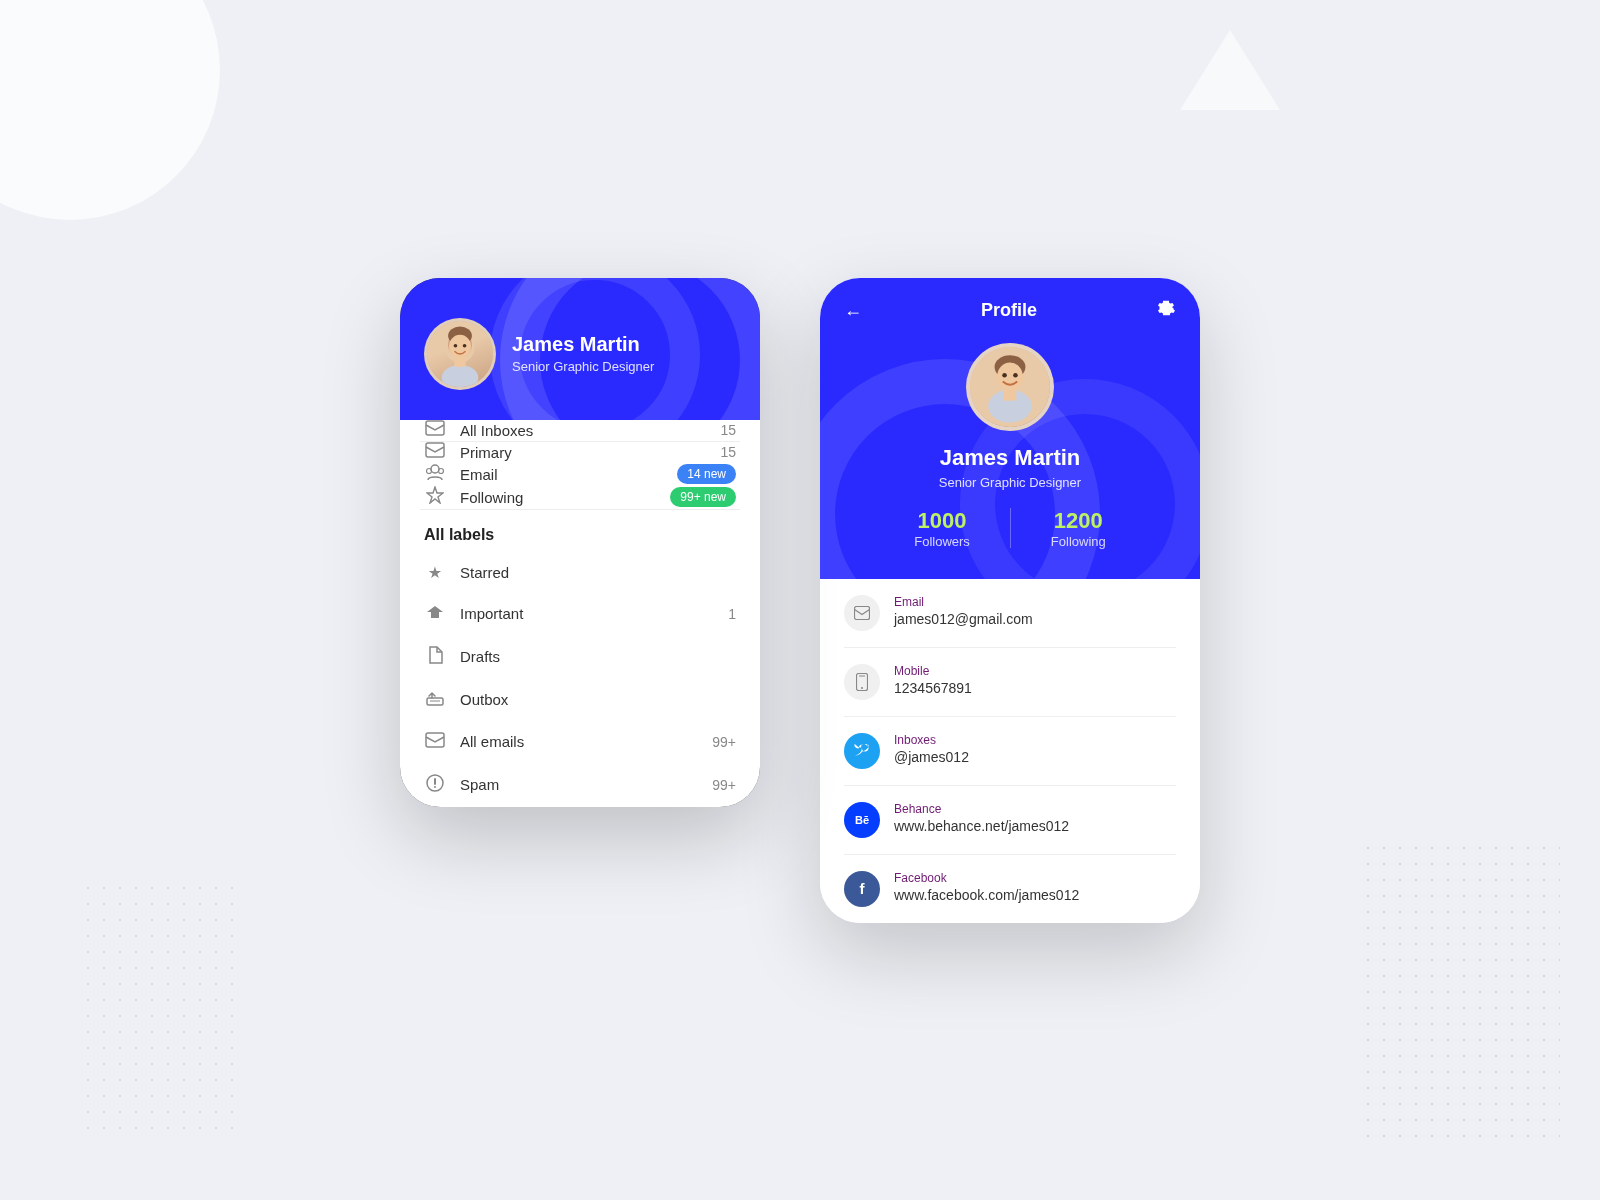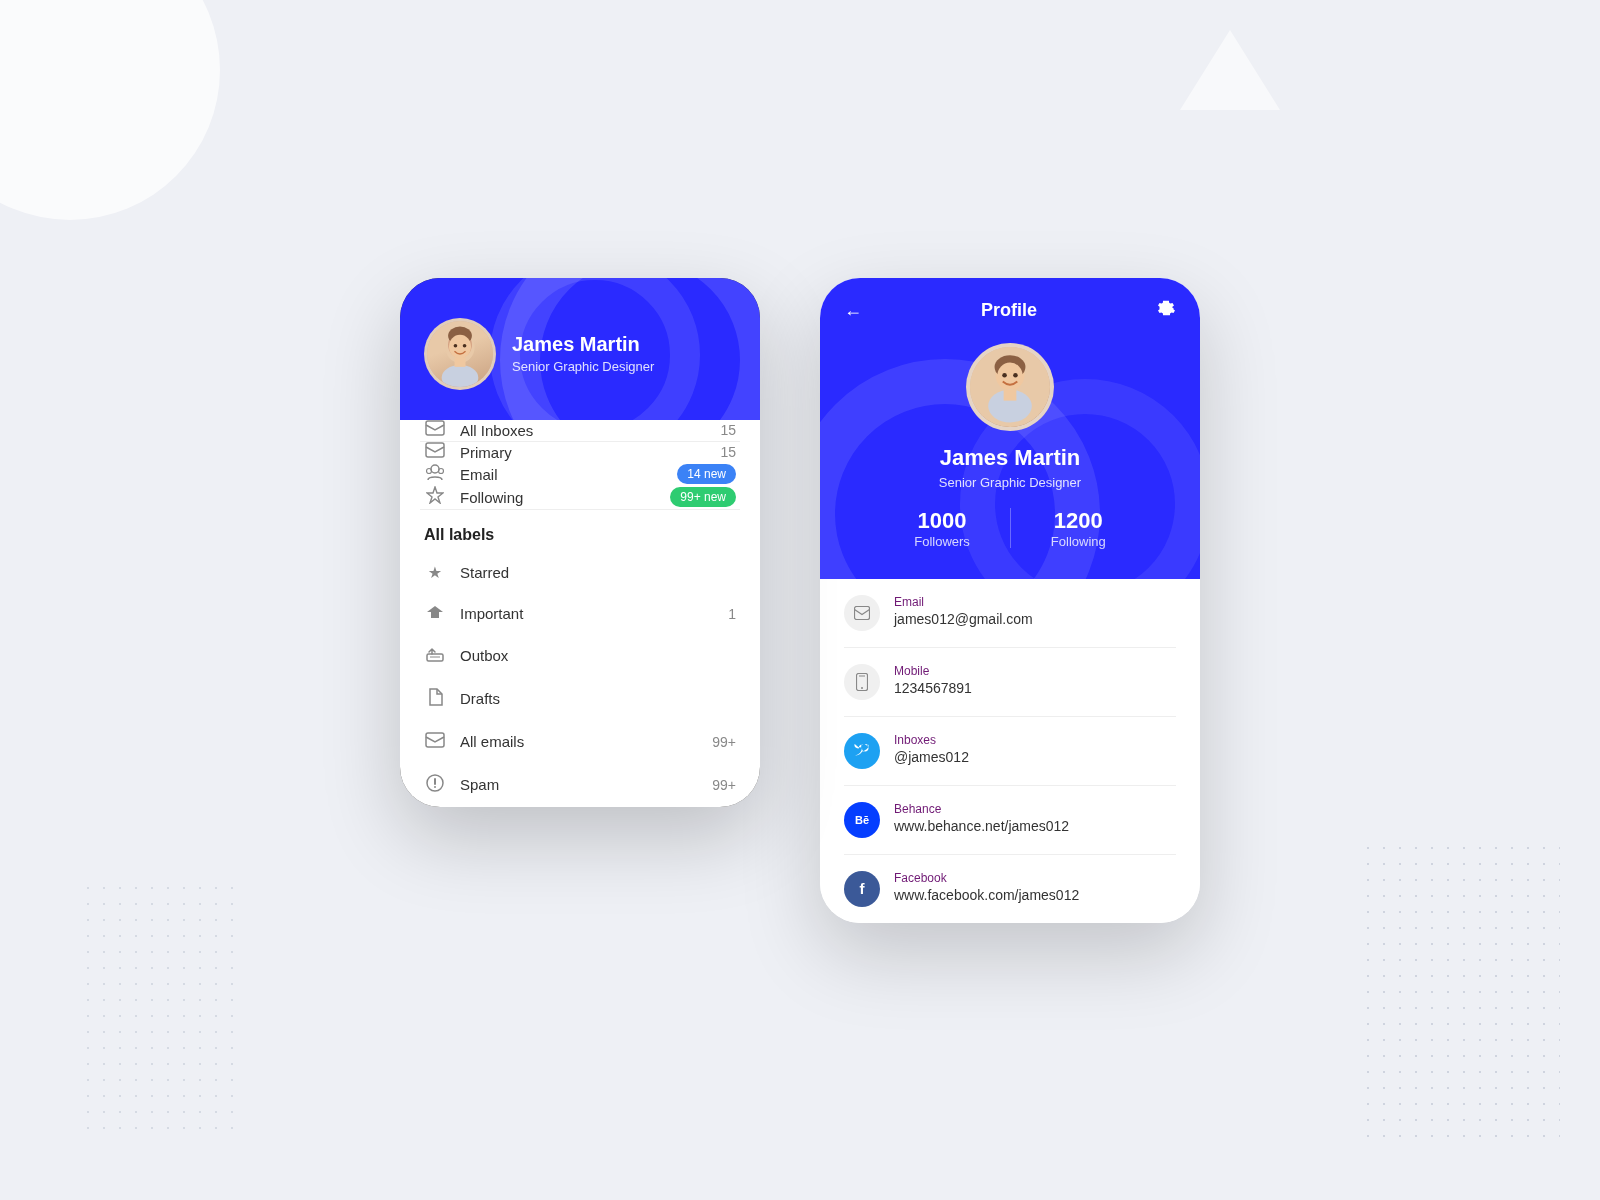--- a/index.html
+++ b/index.html
@@ -261,21 +261,21 @@
     }
     .profile-stats {
       display: flex;
       justify-content: center;
       align-items: center;
       margin-top: 18px;
       position: relative; z-index: 1;
     }
     .stat-item { text-align: center; padding: 0 40px; }
     .stat-num {
-      color: #ffffff;
+      color: #bef264;
       font-size: 22px;
       font-weight: 700;
     }
     .stat-label {
       color: rgba(255,255,255,0.8);
       font-size: 13px;
     }
     .stat-divider {
       width: 1px;
       height: 40px;
@@ -418,38 +418,38 @@
               <polygon points="0,8 8,2 16,8 12,8 12,14 4,14 4,8"></polygon>
             </svg>
           </span>
           <span class="label-item-label">Important</span>
           <span class="label-item-count">1</span>
         </div>
 
 
         <div class="label-item">
           <span class="label-item-icon">
+            <svg width="16" height="18" viewBox="0 0 16 18" fill="none">
+              <path d="M3 1 H10 L15 6 V17 H3 V1Z" stroke="#888" stroke-width="1.5" fill="none"></path>
+              <path d="M10 1 V6 H15" stroke="#888" stroke-width="1.5" fill="none"></path>
+            </svg>
+          </span>
+          <span class="label-item-label">Drafts</span>
+          <span class="label-item-count"></span>
+        </div>
+
+        <div class="label-item">
+          <span class="label-item-icon">
             <svg width="18" height="16" viewBox="0 0 18 16" fill="none">
               <rect x="1" y="8" width="16" height="7" rx="1.5" stroke="#888" stroke-width="1.5"></rect>
               <path d="M6 8 V3 M6 3 L3 6 M6 3 L9 6" stroke="#888" stroke-width="1.5" stroke-linecap="round"></path>
               <path d="M4 11 H14" stroke="#888" stroke-width="1"></path>
             </svg>
           </span>
           <span class="label-item-label">Outbox</span>
-          <span class="label-item-count"></span>
-        </div>
-
-        <div class="label-item">
-          <span class="label-item-icon">
-            <svg width="16" height="18" viewBox="0 0 16 18" fill="none">
-              <path d="M3 1 H10 L15 6 V17 H3 V1Z" stroke="#888" stroke-width="1.5" fill="none"></path>
-              <path d="M10 1 V6 H15" stroke="#888" stroke-width="1.5" fill="none"></path>
-            </svg>
-          </span>
-          <span class="label-item-label">Drafts</span>
           <span class="label-item-count"></span>
         </div>
 
         <div class="label-item">
           <span class="label-item-icon">
             <svg width="20" height="16" viewBox="0 0 20 16" fill="none">
               <rect x="1" y="1" width="18" height="14" rx="2" stroke="#888" stroke-width="1.5" fill="none"></rect>
               <path d="M1 5 L10 10 L19 5" stroke="#888" stroke-width="1.5"></path>
             </svg>
           </span>

